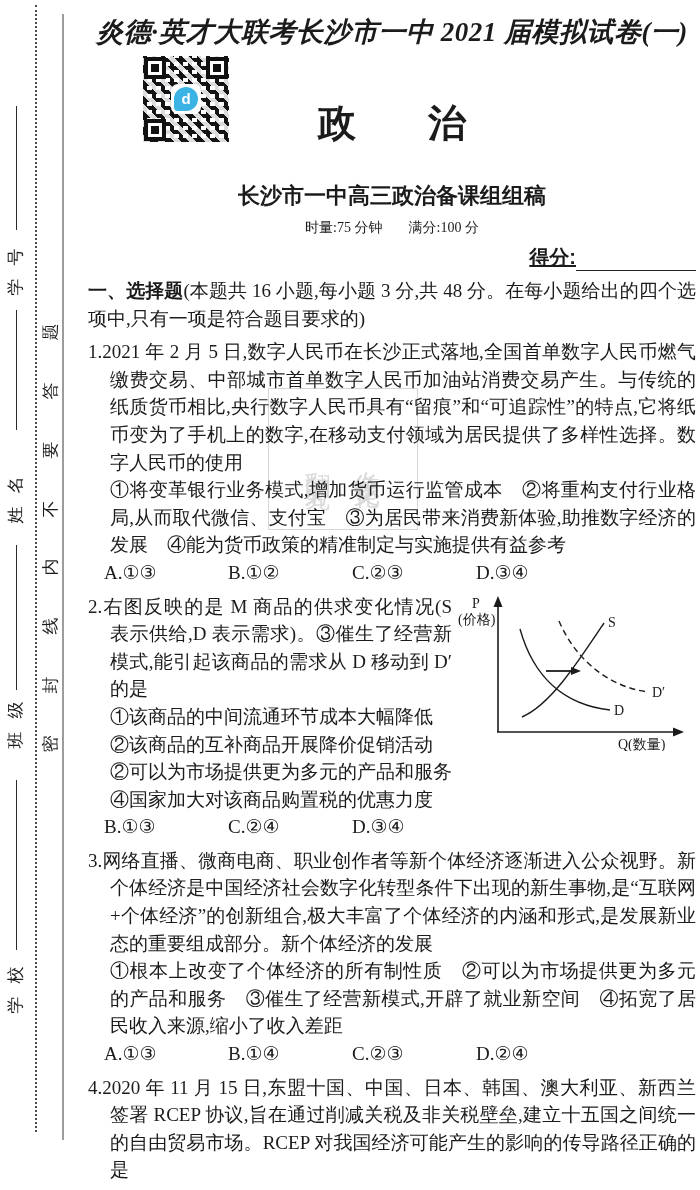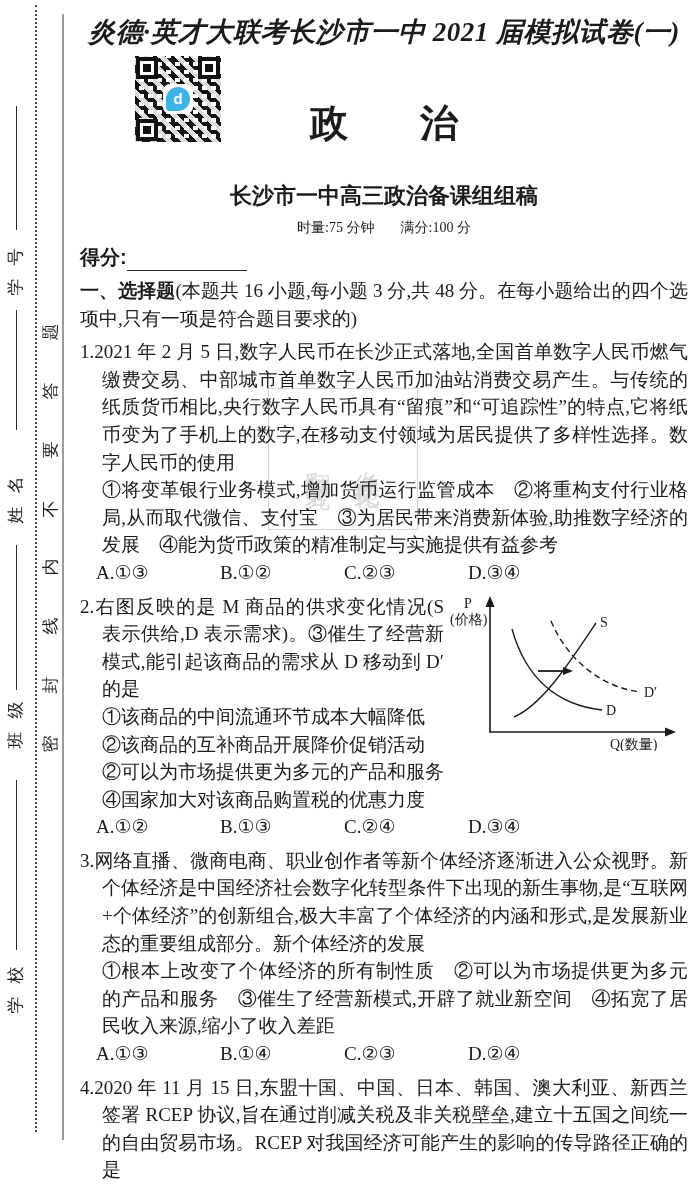--- a/index.html
+++ b/index.html
@@ -20,21 +20,21 @@
               display:flex; flex-direction:column; justify-content:space-between; }
   .seal-col .vchar { height:20px; line-height:20px; }
 
   
   .watermark { position:absolute; left:268px; top:388px; width:150px; height:142px;
     border:1px solid #d6d6d6; z-index:1; display:flex; align-items:center; justify-content:center; gap:14px; }
   .wm-col { writing-mode:vertical-rl; font-size:26px; color:#dadada; letter-spacing:4px;
     font-family:"Liberation Sans","DejaVu Sans",sans-serif; }
 
   
-  .main { position:absolute; left:80px; top:8px; width:608px; z-index:2; }
+  .main { position:absolute; left:88px; top:8px; width:608px; z-index:2; }
 
   .series-title { font-size:27px; font-weight:bold; font-style:italic; text-align:center;
     white-space:nowrap; letter-spacing:.5px; margin-top:6px; }
 
   .qr { position:absolute; left:55px; top:48px; width:86px; height:86px;
     background:
       repeating-linear-gradient(45deg, rgba(255,255,255,.85) 0 5px, transparent 5px 11px),
       repeating-linear-gradient(0deg, #141414 0 4px, transparent 4px 8px),
       repeating-linear-gradient(90deg, #141414 0 4px, #ffffff 4px 9px); }
   .finder { position:absolute; width:22px; height:22px; border:4px solid #111; background:#fff; }
@@ -44,21 +44,21 @@
     border-radius:7px; display:flex; align-items:center; justify-content:center; }
   .qr-drop { width:24px; height:24px; border-radius:50% 50% 50% 4px; background:#3bb4e5;
     color:#fff; font:bold 15px/24px "Liberation Sans",sans-serif; text-align:center; }
 
   .subject { margin-top:48px; font-size:38px; font-weight:bold; text-align:center;
     letter-spacing:1.9em; padding-left:1.9em; font-family:"Liberation Sans","DejaVu Sans",sans-serif; }
   .organizer { margin-top:32px; font-size:22px; font-weight:bold; text-align:center;
     font-family:"Liberation Sans","DejaVu Sans",sans-serif; }
   .duration-line { margin-top:8px; font-size:14px; text-align:center; }
   .duration-line .sep { display:inline-block; width:26px; }
-  .score-row { margin-top:4px; display:flex; align-items:flex-end; height:30px; }
+  .score-row { margin-top:4px; display:flex; justify-content:flex-end; align-items:flex-end; height:30px;text-decoration:underline; }
   .score-label { font-size:20px; font-weight:bold; font-family:"Liberation Sans","DejaVu Sans",sans-serif; }
   .score-blank { width:120px; border-bottom:1.5px solid #222; height:26px; }
 
   .body-text { font-size:19px; line-height:27.6px; text-align:justify; }
   .section-head { margin-top:6px; }
   .section-head .sec-title { font-weight:bold; font-family:"Liberation Sans","DejaVu Sans",sans-serif; }
   .question { padding-left:22px; margin-top:6px; }
   .q-stem { text-indent:-22px; }
   .opts { display:flex; margin-left:-6px; }
   .opt { width:124px; }
@@ -187,21 +187,20 @@
         </svg>
       </div>
       <p class="q-stem">
         <span>2.</span><span>右图反映的是 M 商品的供求变化情况(S 表示供给,D 表示需求)。③催生了经营新模式,能引起该商品的需求从 D 移动到 D′ 的是</span>
       </p>
       <p>①该商品的中间流通环节成本大幅降低</p>
       <p>②该商品的互补商品开展降价促销活动</p>
       <p>②可以为市场提供更为多元的产品和服务</p>
       <p>④国家加大对该商品购置税的优惠力度</p>
       <div class="opts">
-        <span class="opt">A.①②</span>
         <span class="opt">B.①③</span>
         <span class="opt">C.②④</span>
         <span class="opt">D.③④</span>
       </div>
     </div>
 
     <div class="question">
       <p class="q-stem">
         <span>3.</span><span>网络直播、微商电商、职业创作者等新个体经济逐渐进入公众视野。新个体经济是中国经济社会数字化转型条件下出现的新生事物,是“互联网+个体经济”的创新组合,极大丰富了个体经济的内涵和形式,是发展新业态的重要组成部分。新个体经济的发展</span>
       </p>

